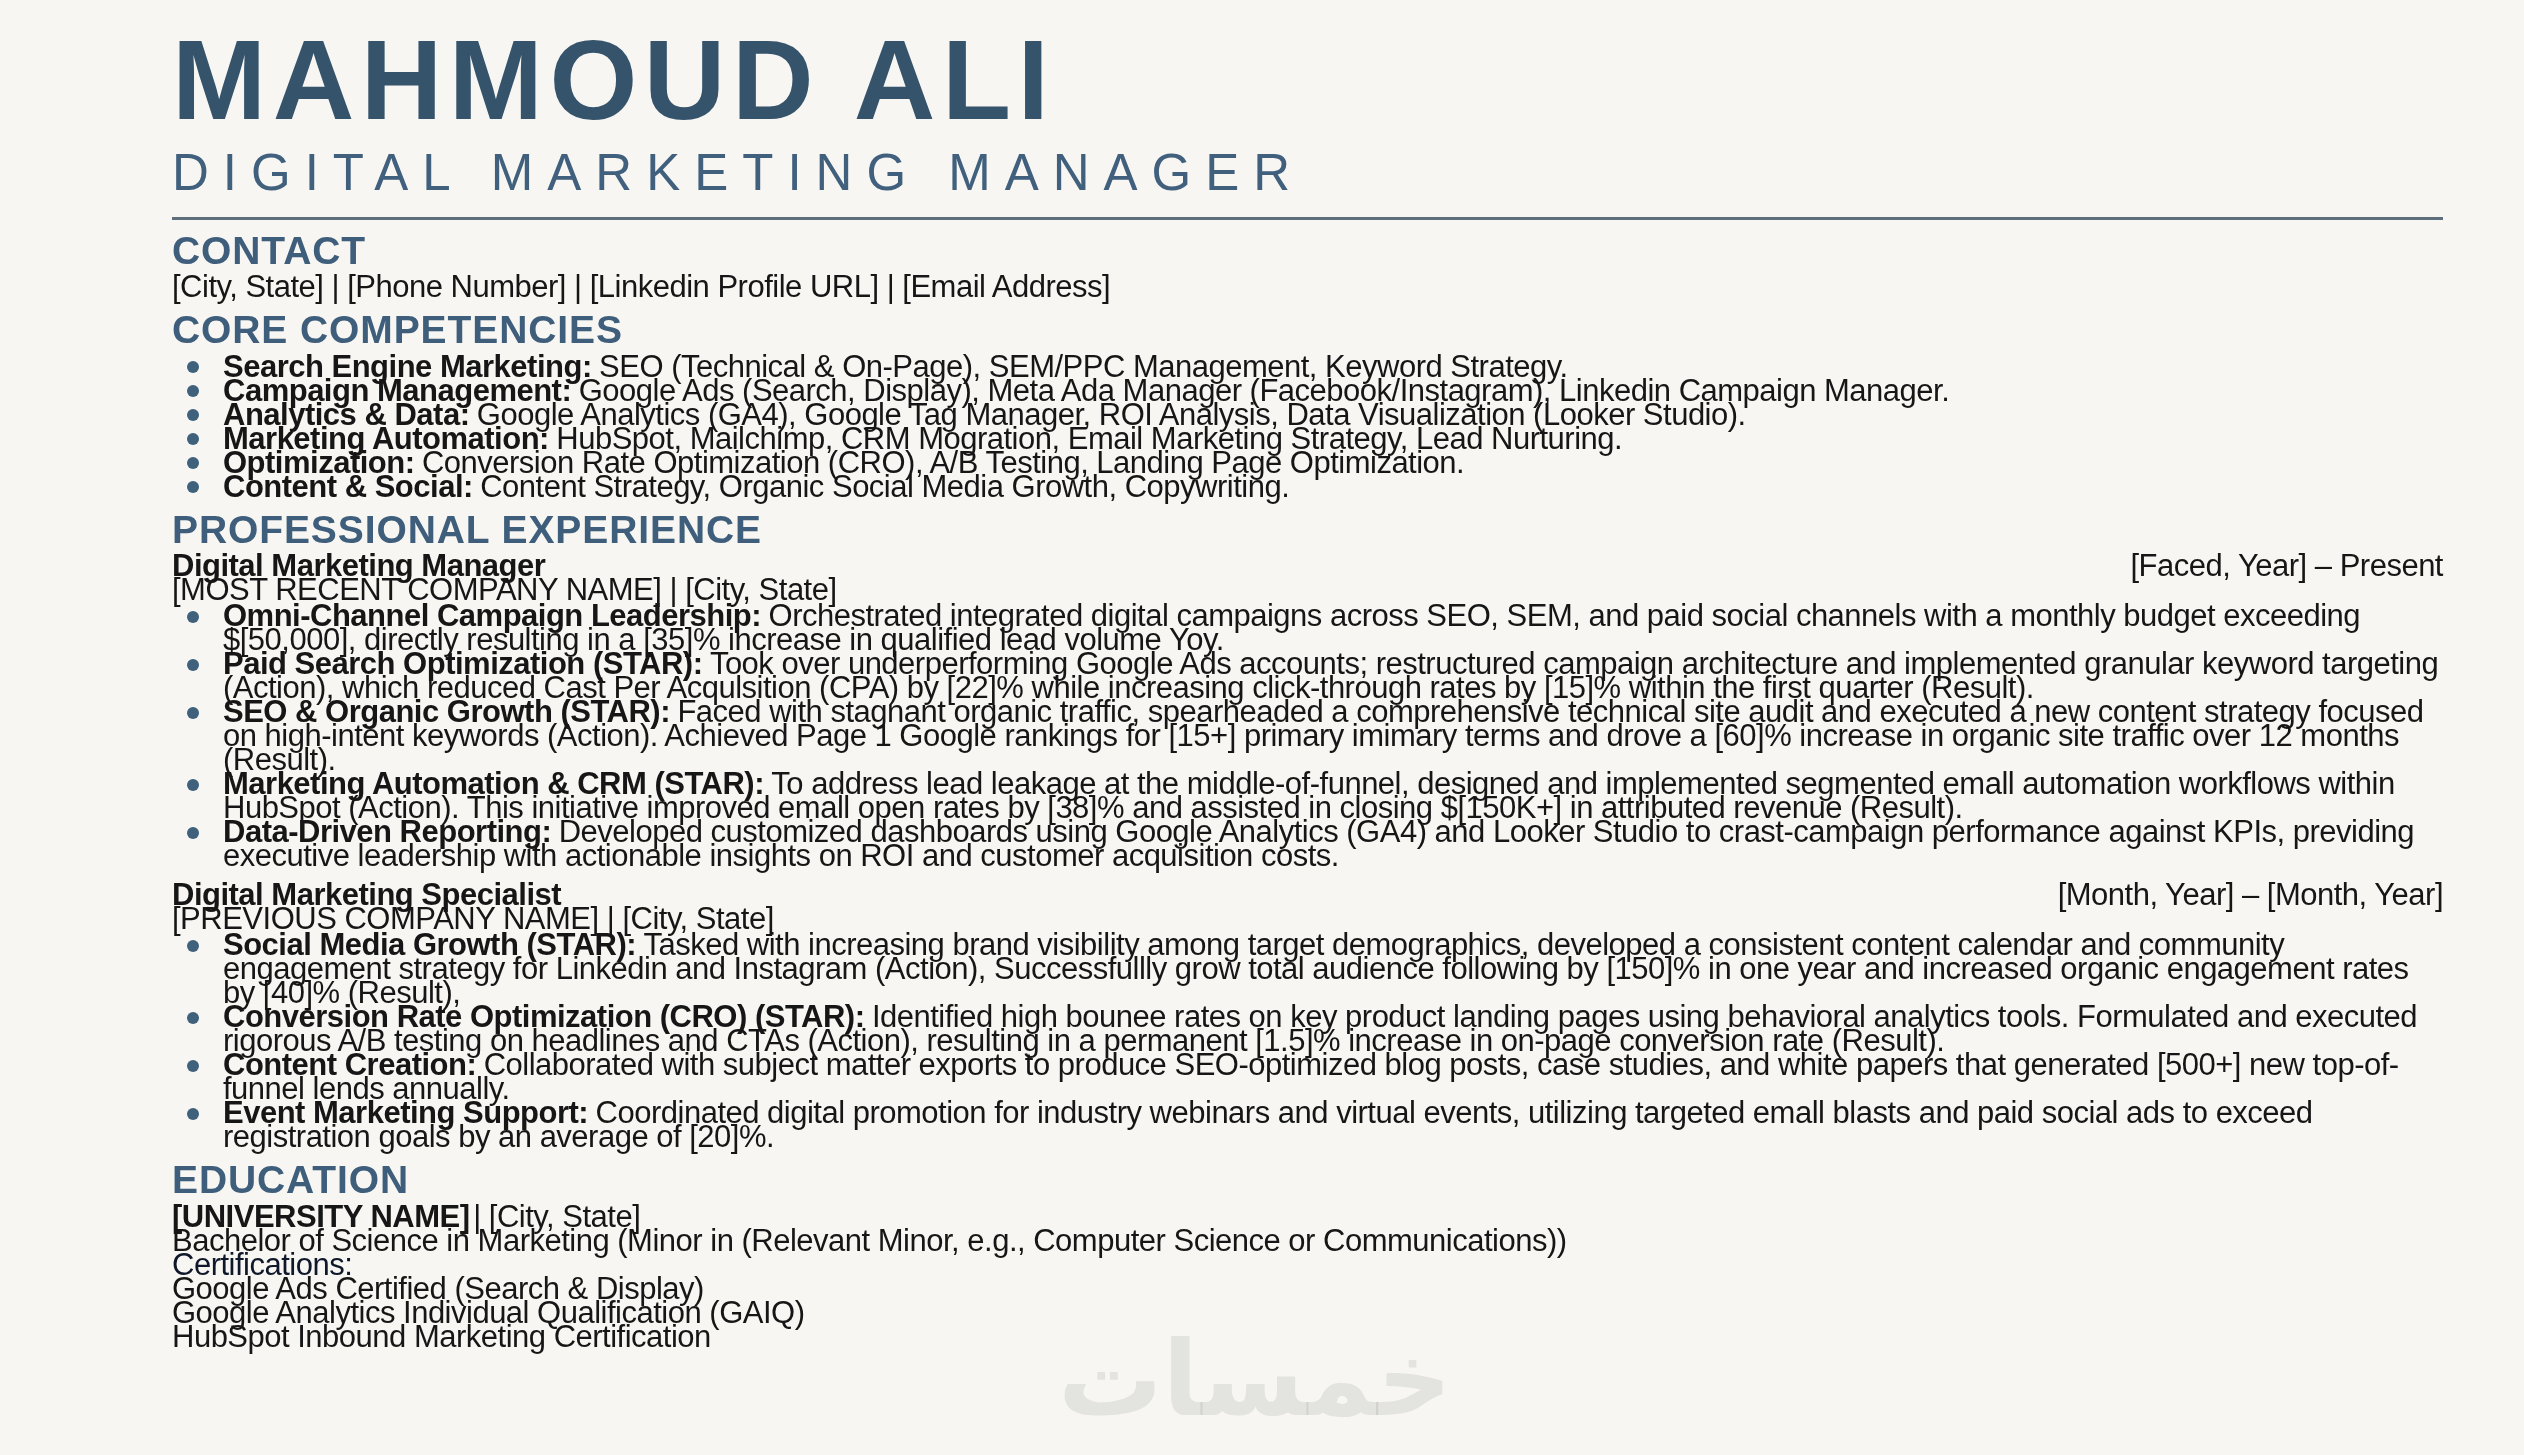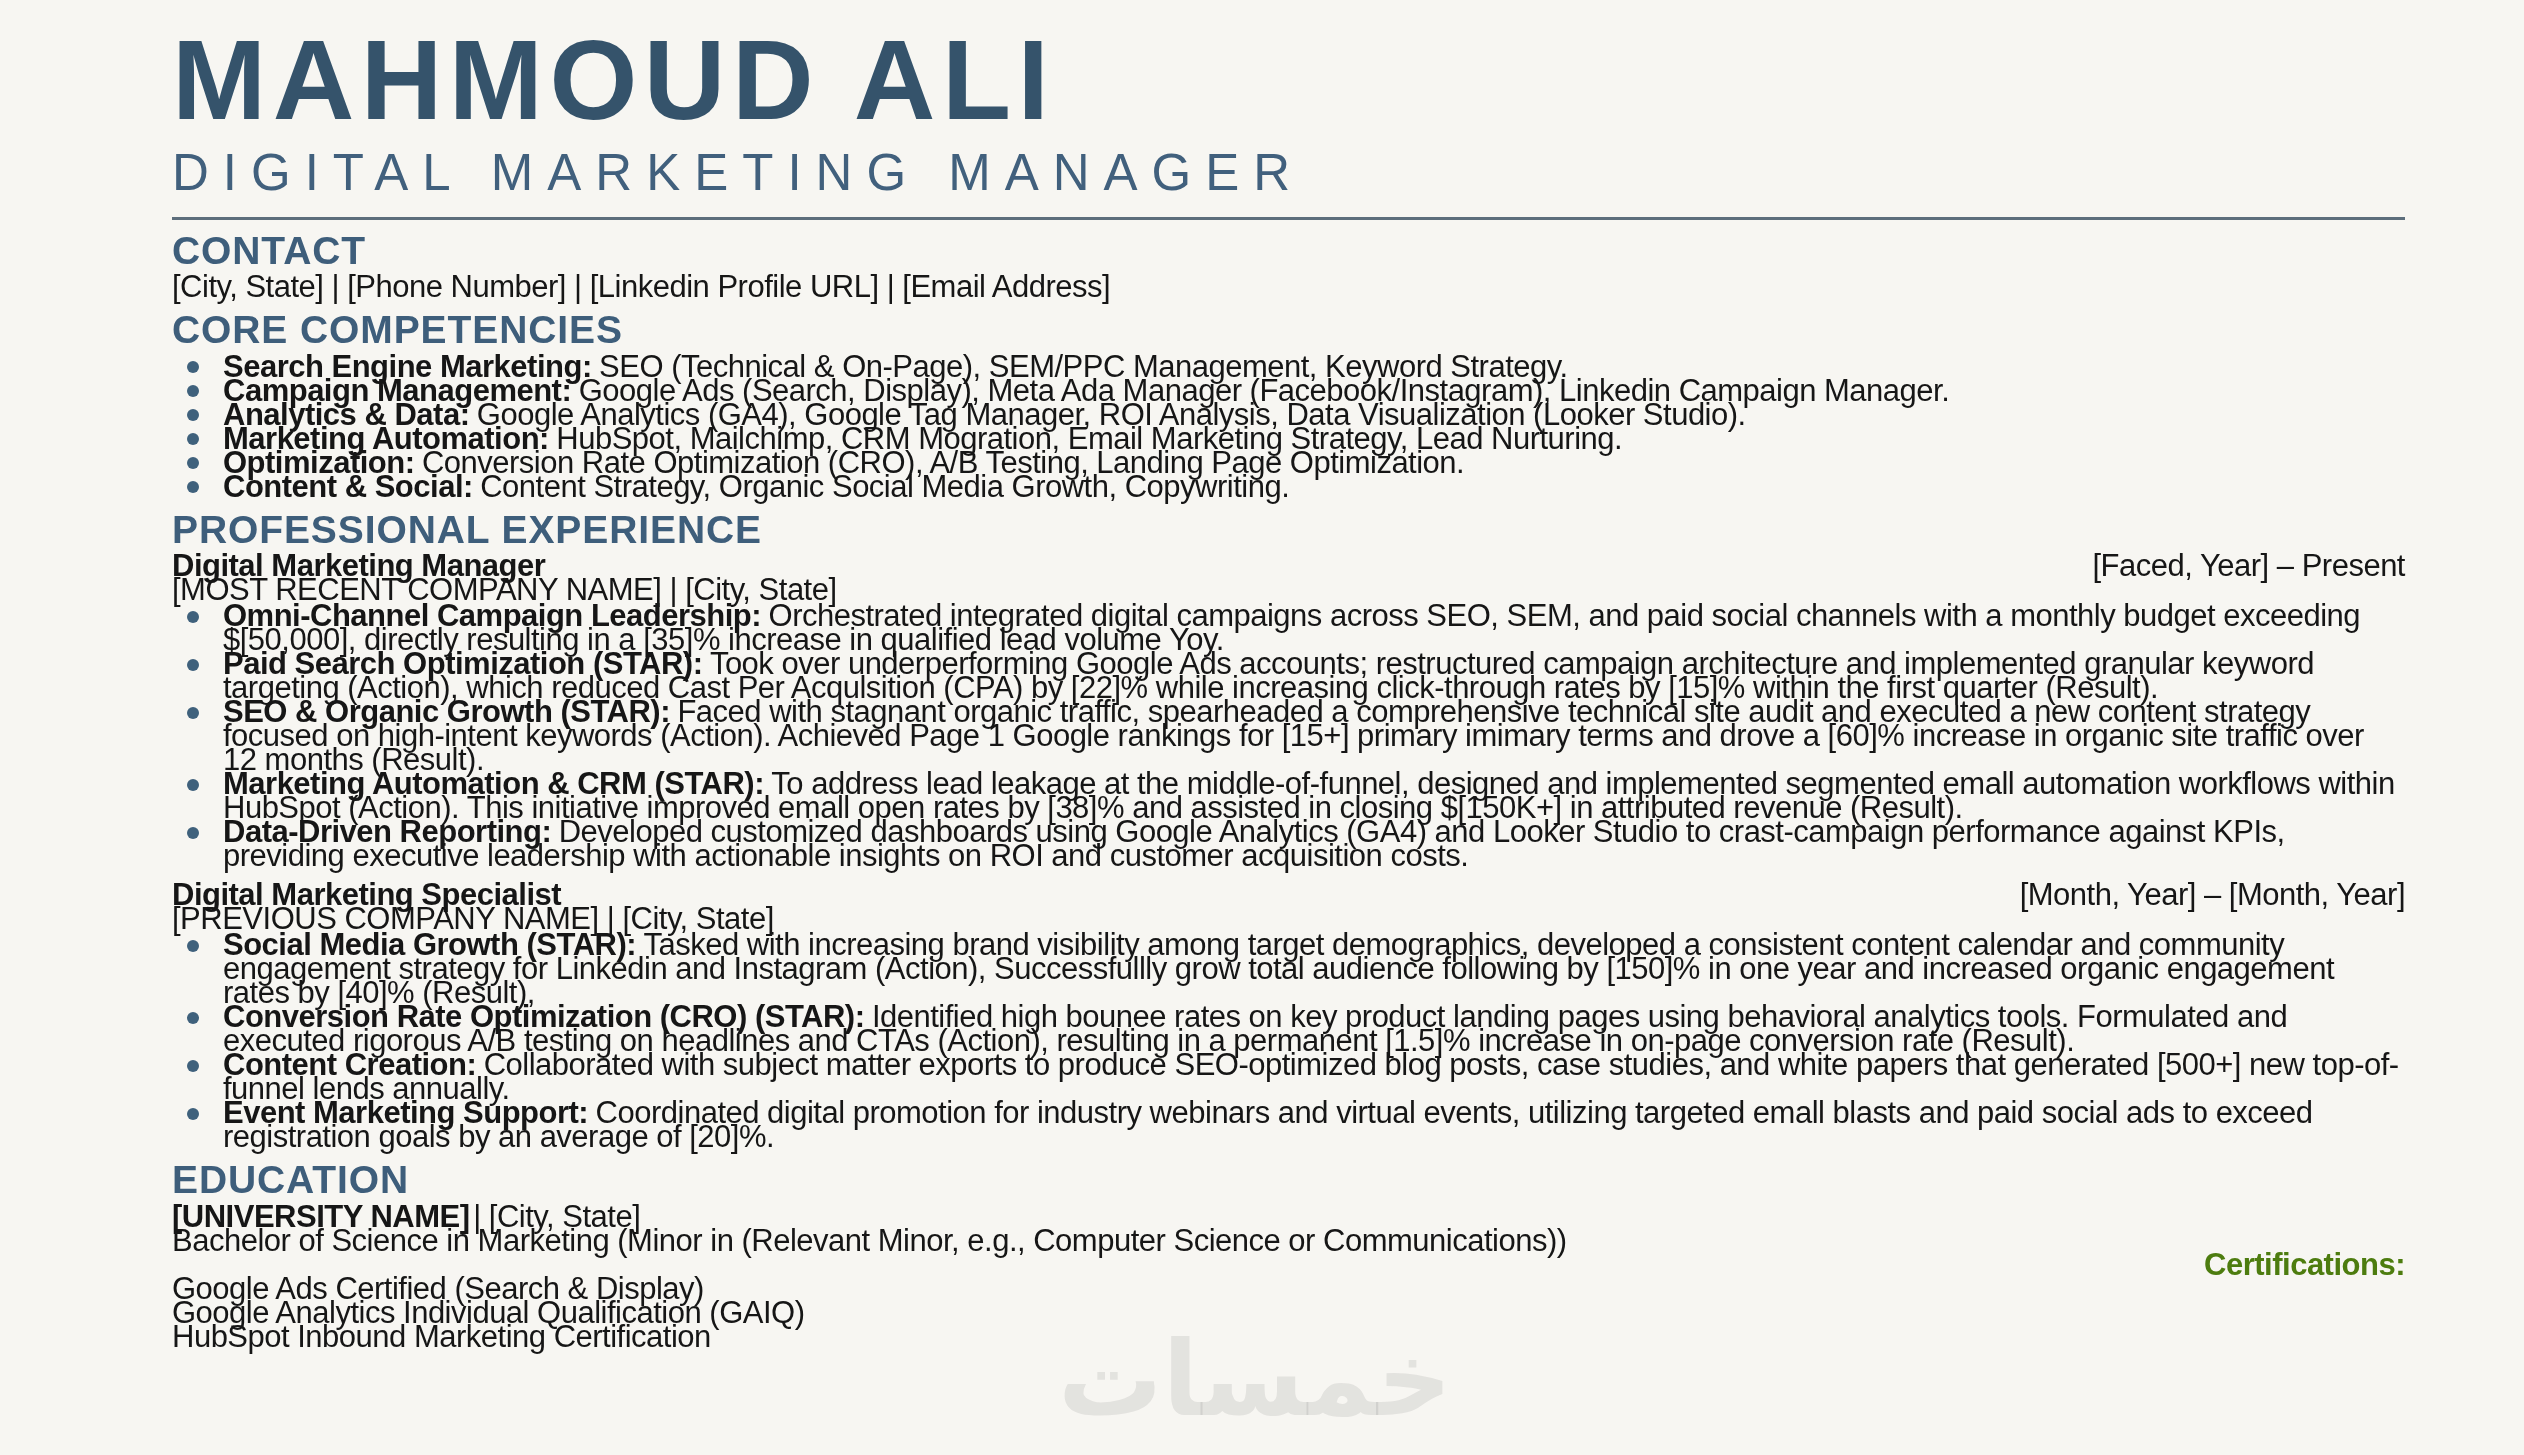--- a/index.html
+++ b/index.html
@@ -6,21 +6,21 @@
   body{
     width:2525px;height:1456px;
     background:#f7f6f2;
     font-family:"Liberation Sans","DejaVu Sans",sans-serif;
     color:#161616;
     position:relative;
     overflow:hidden;
   }
   .page{
     position:absolute;inset:0;
-    padding:24px 120px 0 172px;
+    padding:24px 82px 0 172px;
     box-sizing:border-box;
   }
   
   .name{
     font-size:113px;
     font-weight:800;
     letter-spacing:6.5px;
     color:#35536b;
     line-height:1.0;
     white-space:nowrap;
@@ -80,23 +80,22 @@
     display:flex;
     justify-content:space-between;
     align-items:baseline;
   }
   .job-title{font-weight:700;}
   .job{margin-bottom:9.3px;}
   .job + .job{margin-top:15px;}
   
   .edu b{margin-right:3.7px;text-align:center;}
   .cert-label{
-    color:#4d7c0f;
-    font-weight:700;
-    text-align:right;
+    color:#0f172a;
+    font-weight:400;
   }
   
   .watermark{
     position:absolute;
     left:1058px;
     top:1318px;
     font-size:104px;
     font-weight:700;
     color:rgba(60,60,55,0.10);
     direction:rtl;

